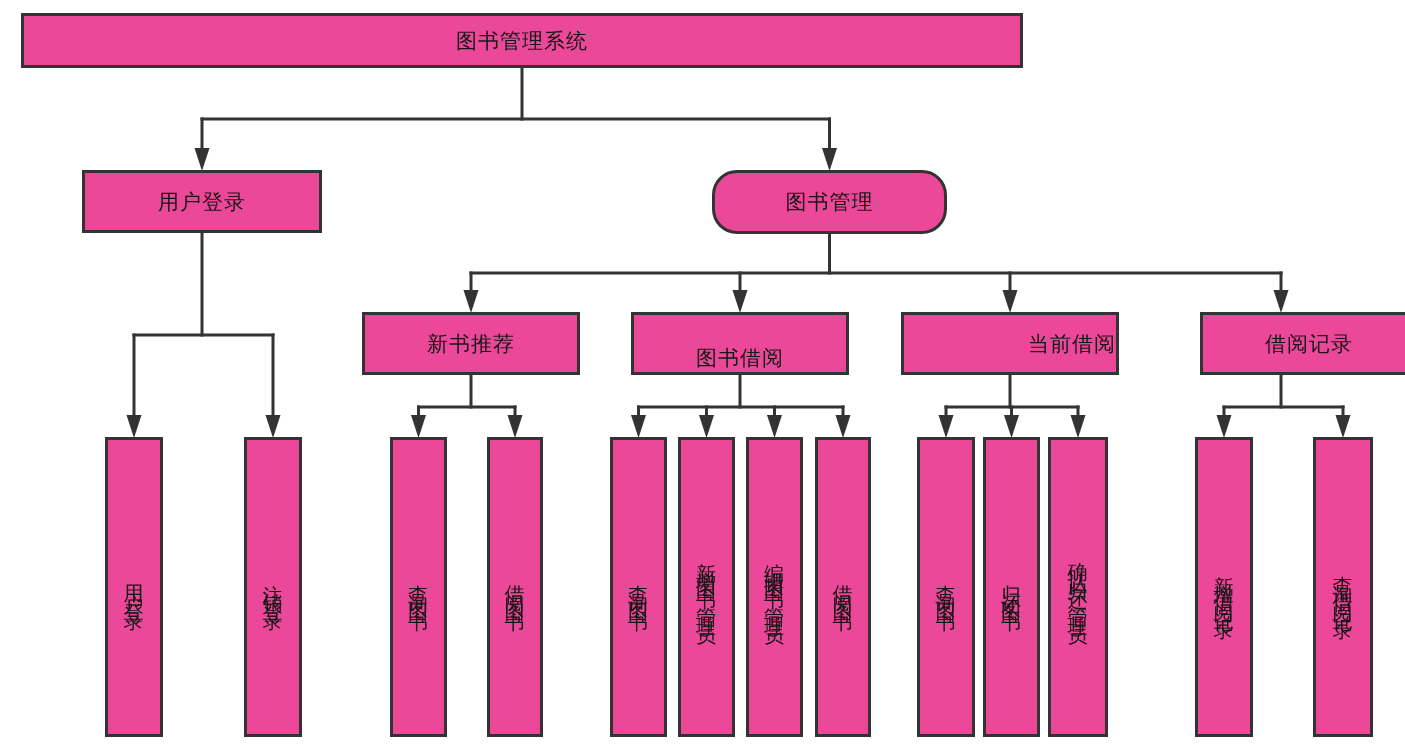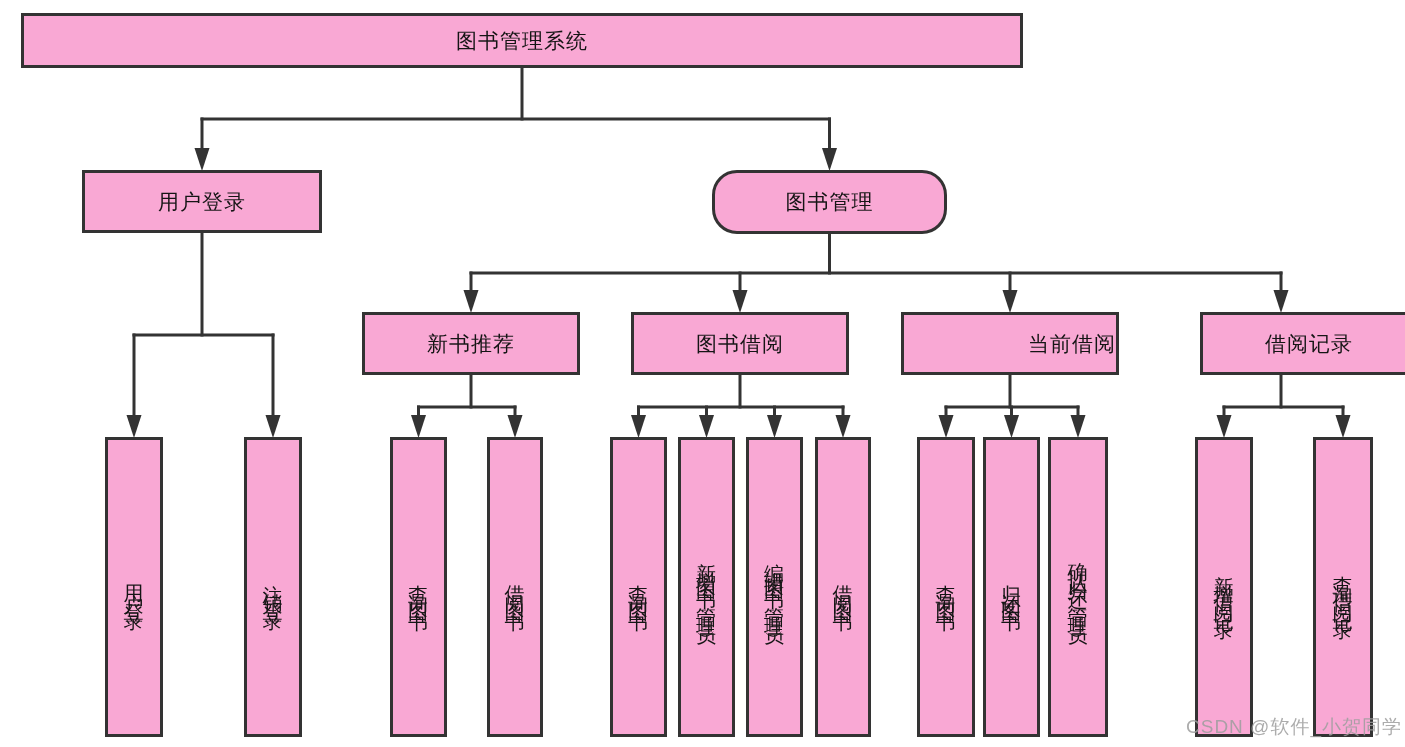--- a/index.html
+++ b/index.html
@@ -5,21 +5,21 @@
   html,body{margin:0;padding:0;background:#ffffff;}
   .stage{
     position:relative;width:1405px;height:747px;overflow:hidden;
     background:var(--bg,#ffffff);
     font-family:"Liberation Sans","DejaVu Sans",sans-serif;
   }
   .stage svg{position:absolute;left:0;top:0;}
   .node{
     position:absolute;box-sizing:border-box;
     border:3px solid var(--line,#333333);
-    background:#f9a8d4;
+    background:#ec4899;
     display:flex;align-items:center;justify-content:center;
     color:var(--text,#151515);
   }
   .node.horiz .lbl{
     font-size:21px;letter-spacing:1px;white-space:nowrap;
   }
   .node.vert .lbl{
     writing-mode:vertical-rl;text-orientation:mixed;
     font-size:20px;line-height:1;letter-spacing:9px;
     white-space:nowrap;
@@ -94,21 +94,21 @@
       </div>
       <div class="node horiz" style="left: 82px; top: 170px; width: 240px; height: 63px;">
         <span class="lbl">用户登录</span>
       </div>
       <div class="node horiz" style="left: 712px; top: 170px; width: 235px; height: 64px; border-radius: 25px;">
         <span class="lbl">图书管理</span>
       </div>
       <div class="node horiz" style="left: 362px; top: 312px; width: 218px; height: 63px;">
         <span class="lbl">新书推荐</span>
       </div>
-      <div class="node horiz" style="left: 631px; top: 312px; width: 218px; height: 63px;">
+      <div class="node horiz" style="left: 631px; top: 312px; width: 218px; height: 63px; align-items: flex-end;">
         <span class="lbl">图书借阅</span>
       </div>
       <div class="node horiz" style="left: 901px; top: 312px; width: 218px; height: 63px; justify-content: flex-end;">
         <span class="lbl">当前借阅</span>
       </div>
       <div class="node horiz" style="left: 1172px; top: 312px; width: 218px; height: 63px; margin-left: 28px;">
         <span class="lbl">借阅记录</span>
       </div>
       <div class="node vert" style="left: 105px; top: 437px; width: 58px; height: 300px;">
         <span class="lbl">用户登录</span>
@@ -143,14 +143,13 @@
       <div class="node vert" style="left: 1048px; top: 437px; width: 60px; height: 300px;">
         <span class="lbl">确认归还（管理员）</span>
       </div>
       <div class="node vert" style="left: 1195px; top: 437px; width: 58px; height: 300px;">
         <span class="lbl">新增借阅记录</span>
       </div>
       <div class="node vert" style="left: 1313px; top: 437px; width: 60px; height: 300px;">
         <span class="lbl">查询借阅记录</span>
       </div>
     </div>
-  <div class="watermark">CSDN @软件_小贺同学</div>
 </div>
 
 </body></html>

